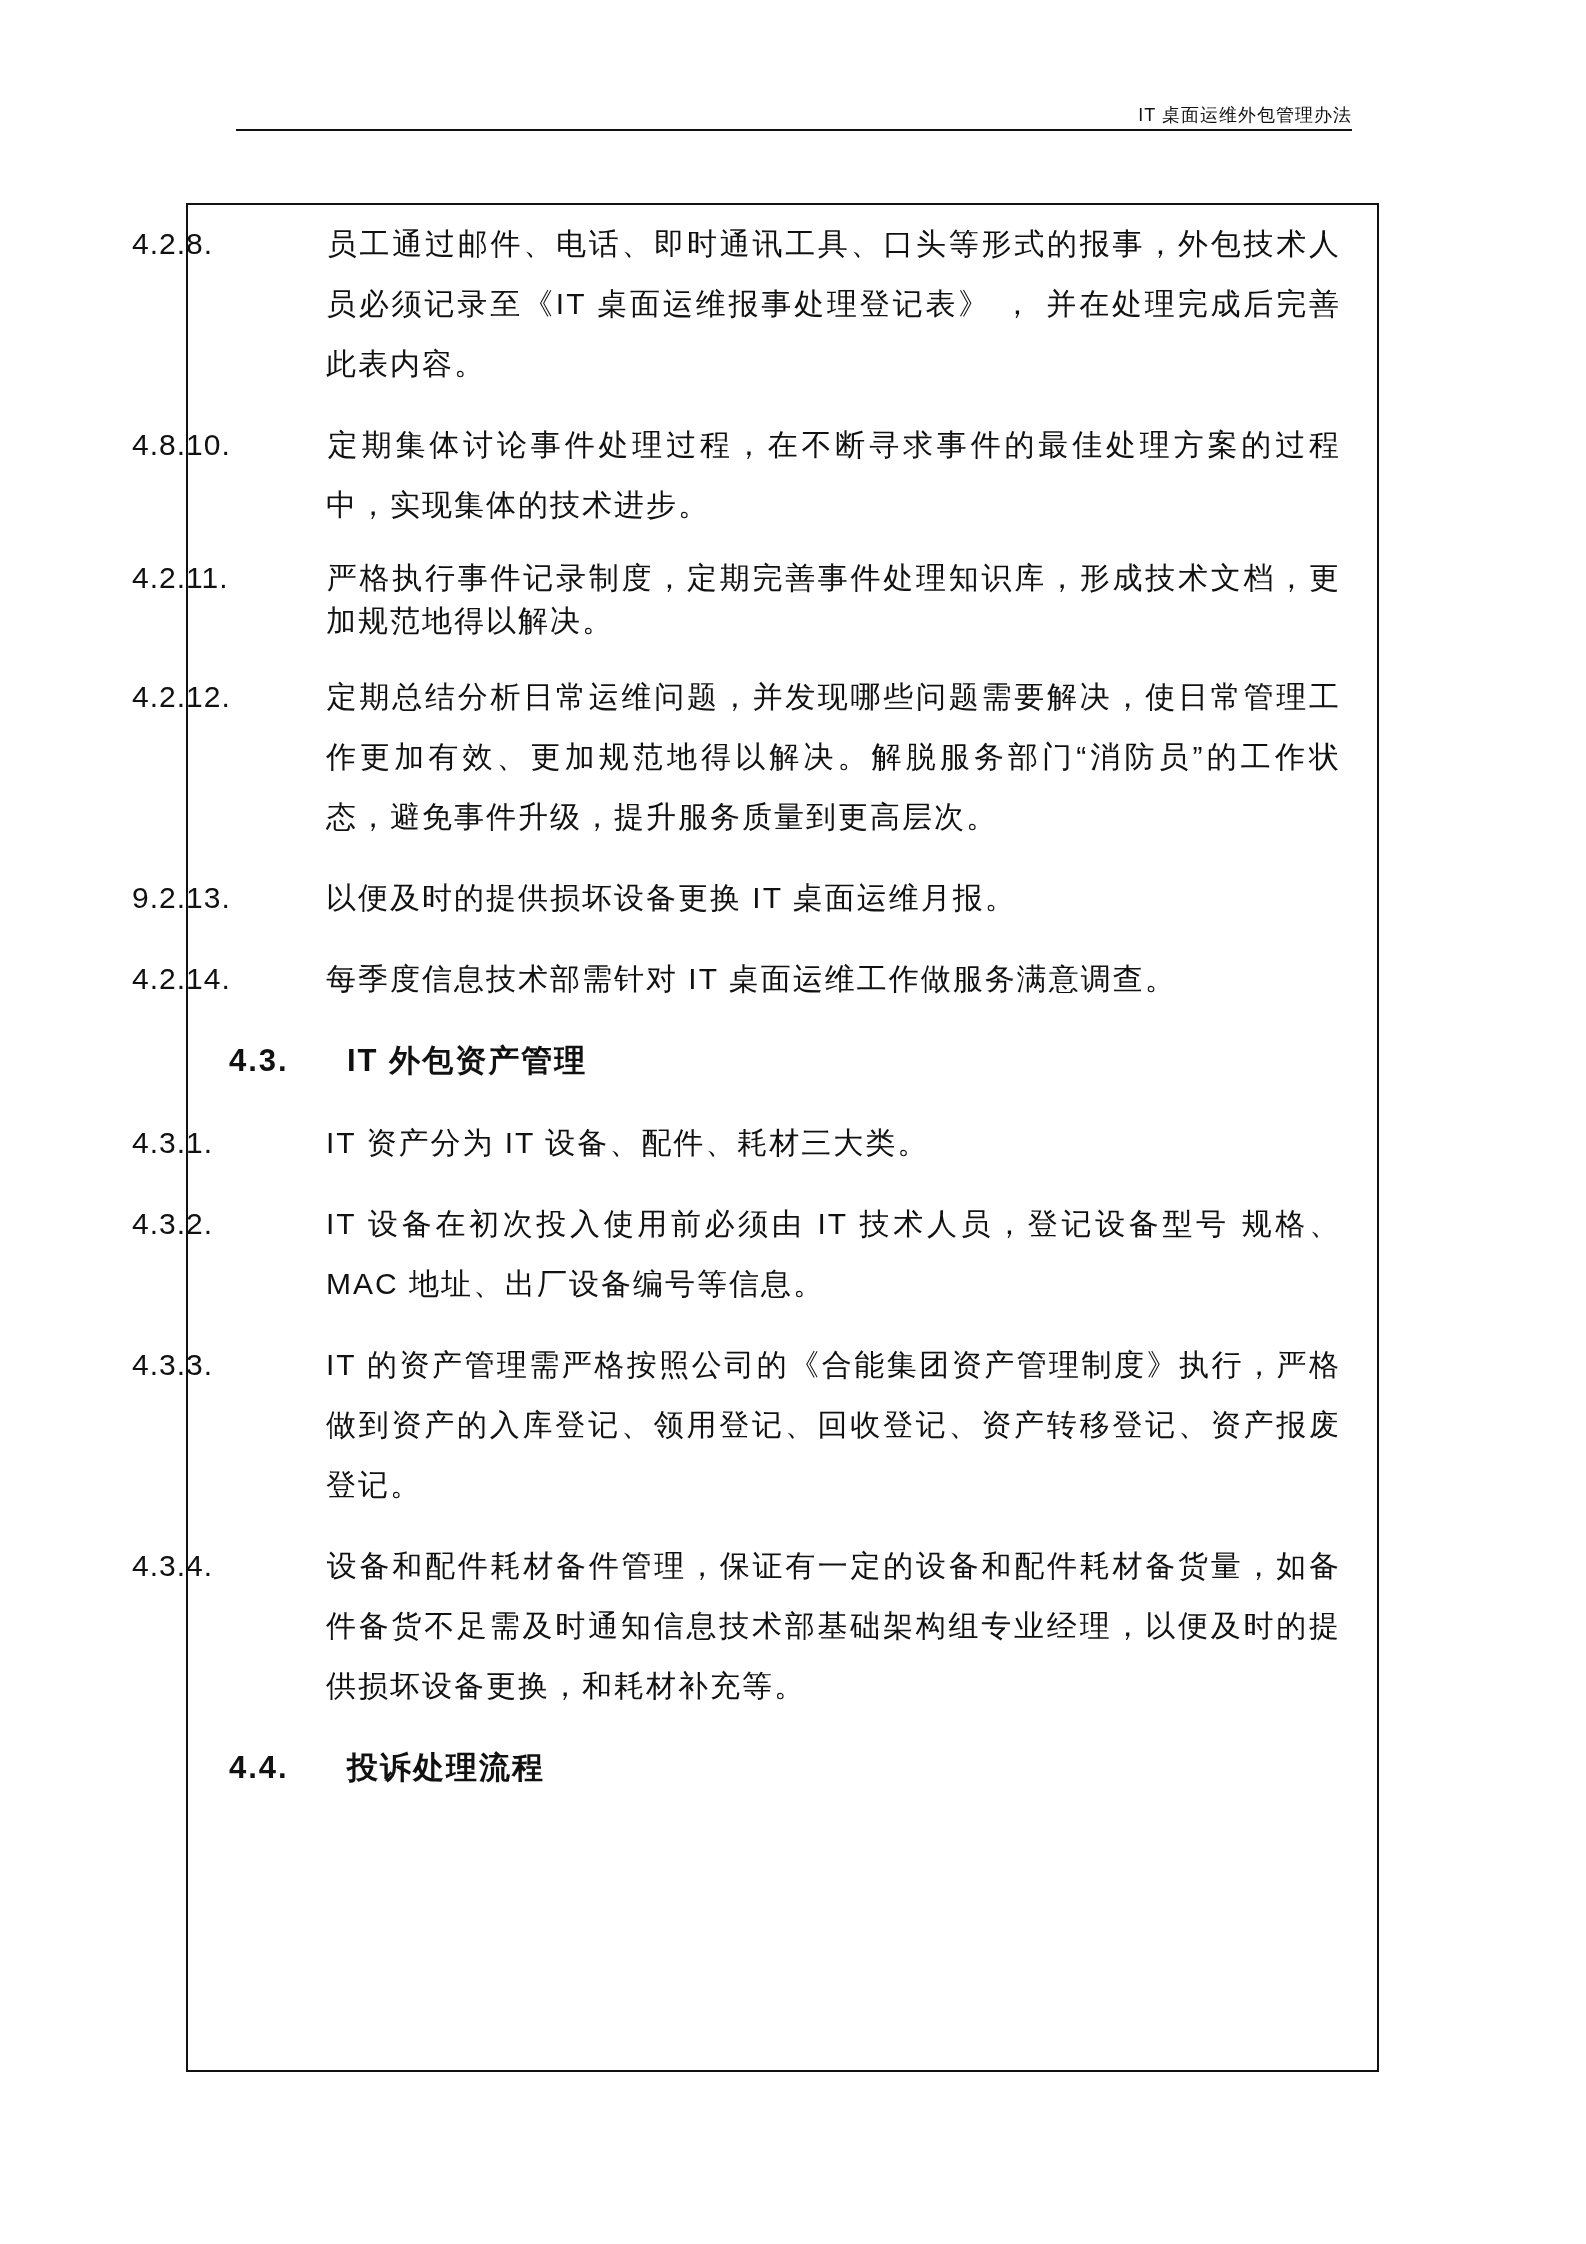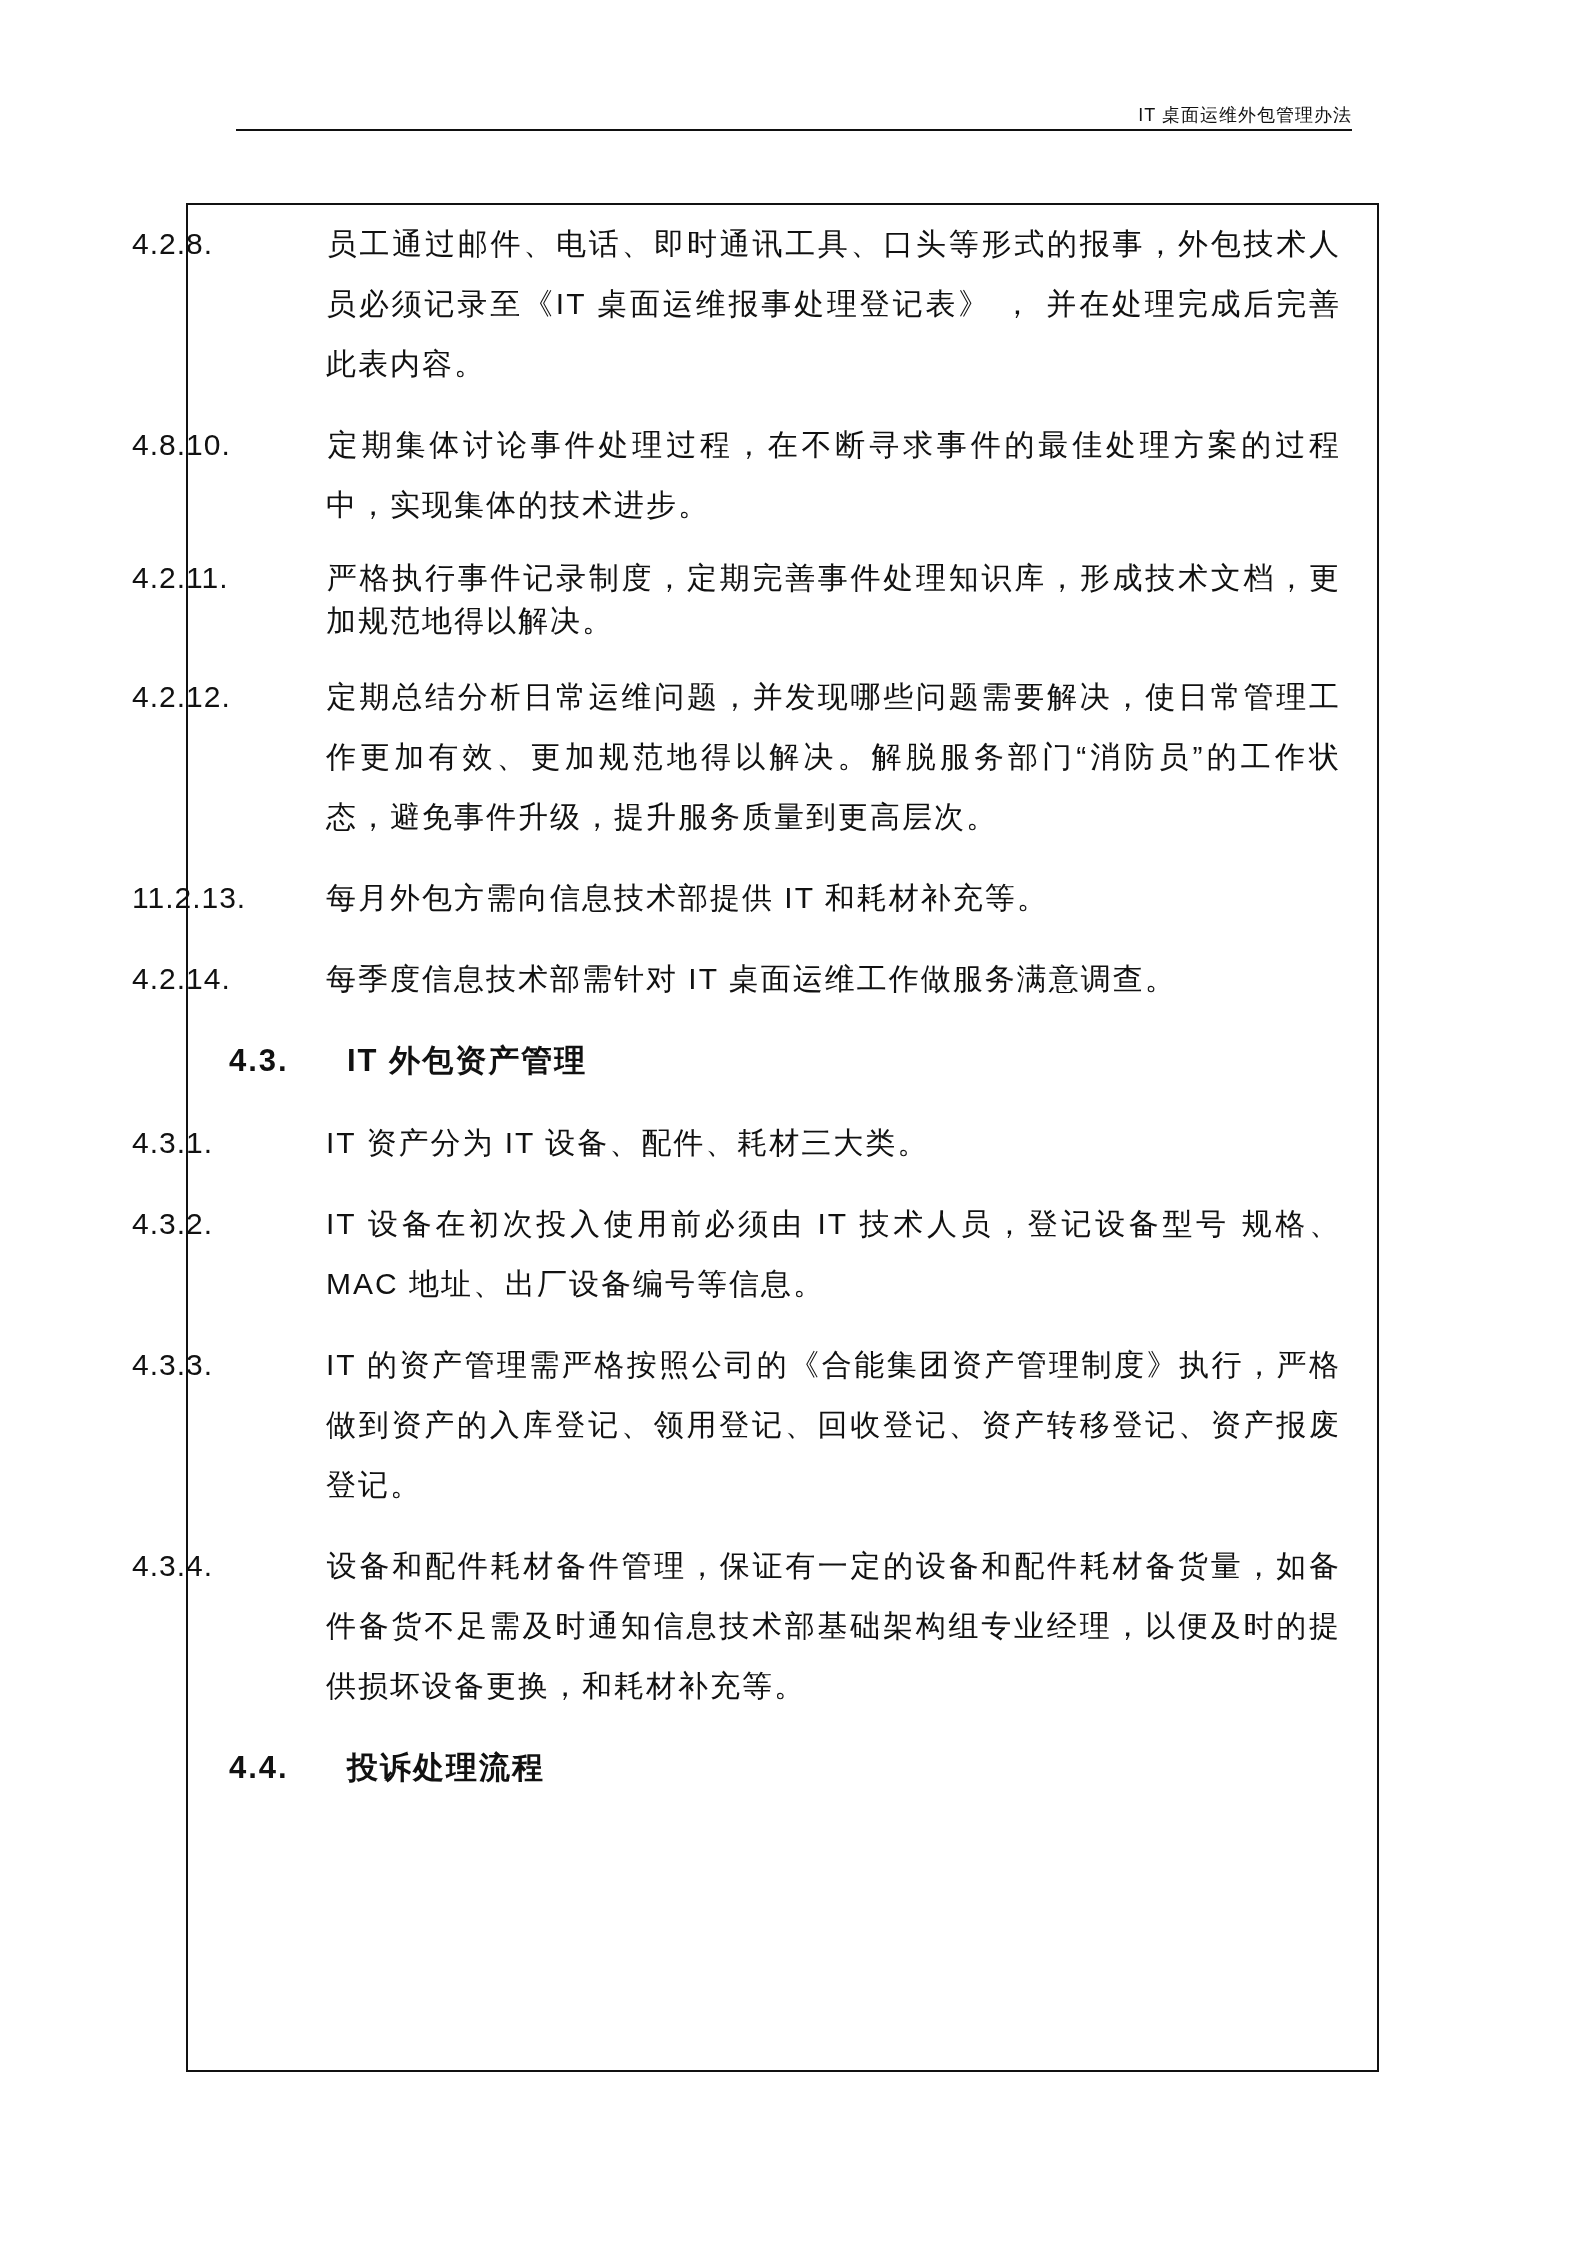--- a/index.html
+++ b/index.html
@@ -97,21 +97,21 @@
     <div class="header-title">IT 桌面运维外包管理办法</div>
     <div class="header-rule"></div>
   </div>
 
   <div class="content-box">
     <div>
         <p class="para item"><span class="marker">4.2.8.</span><span>员工通过邮件、电话、即时通讯工具、口头等形式的报事，外包技术人员必须记录至《IT 桌面运维报事处理登记表》 ， 并在处理完成后完善此表内容。</span></p>
         <p class="para item"><span class="marker">4.8.10.</span><span>定期集体讨论事件处理过程，在不断寻求事件的最佳处理方案的过程中，实现集体的技术进步。</span></p>
         <p class="para item tight"><span class="marker">4.2.11.</span><span>严格执行事件记录制度，定期完善事件处理知识库，形成技术文档，更加规范地得以解决。</span></p>
         <p class="para item"><span class="marker">4.2.12.</span><span>定期总结分析日常运维问题，并发现哪些问题需要解决，使日常管理工作更加有效、更加规范地得以解决。解脱服务部门“消防员”的工作状态，避免事件升级，提升服务质量到更高层次。</span></p>
-        <p class="para item"><span class="marker">11.2.13.</span><span>每月外包方需向信息技术部提供 IT 和耗材补充等。</span></p>
+        <p class="para item"><span class="marker">9.2.13.</span><span>以便及时的提供损坏设备更换 IT 桌面运维月报。</span></p>
         <p class="para item"><span class="marker">4.2.14.</span><span>每季度信息技术部需针对 IT 桌面运维工作做服务满意调查。</span></p>
         <p class="para heading"><span class="marker">4.3.</span><span>IT 外包资产管理</span></p>
         <p class="para item"><span class="marker">4.3.1.</span><span>IT 资产分为 IT 设备、配件、耗材三大类。</span></p>
         <p class="para item"><span class="marker">4.3.2.</span><span>IT 设备在初次投入使用前必须由 IT 技术人员，登记设备型号 规格、MAC 地址、出厂设备编号等信息。</span></p>
         <p class="para item"><span class="marker">4.3.3.</span><span>IT 的资产管理需严格按照公司的《合能集团资产管理制度》执行，严格做到资产的入库登记、领用登记、回收登记、资产转移登记、资产报废登记。</span></p>
         <p class="para item"><span class="marker">4.3.4.</span><span>设备和配件耗材备件管理，保证有一定的设备和配件耗材备货量，如备件备货不足需及时通知信息技术部基础架构组专业经理，以便及时的提供损坏设备更换，和耗材补充等。</span></p>
         <p class="para heading"><span class="marker">4.4.</span><span>投诉处理流程</span></p>
       </div>
   </div>
 

